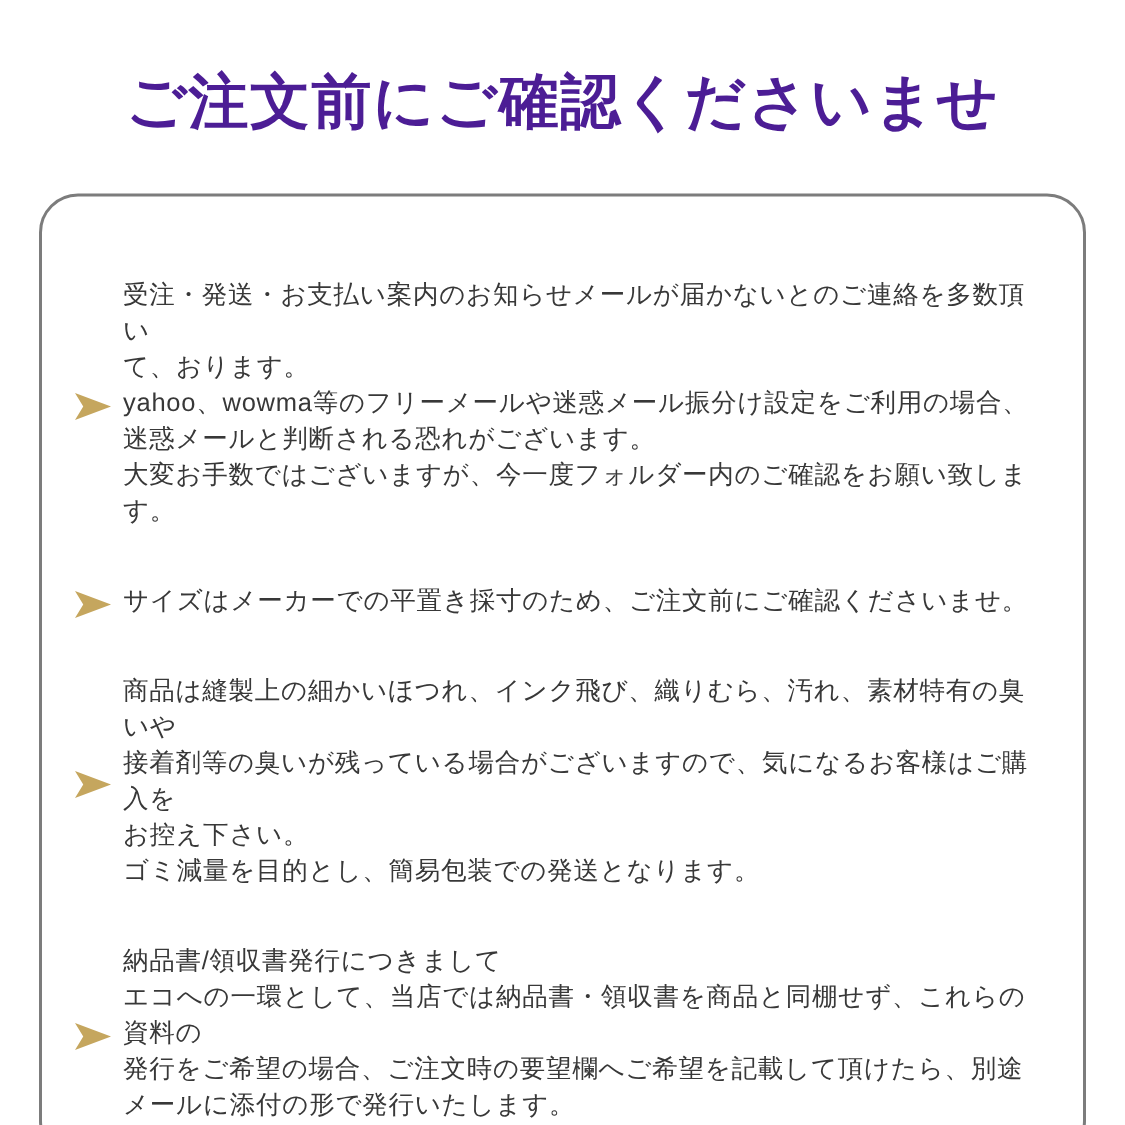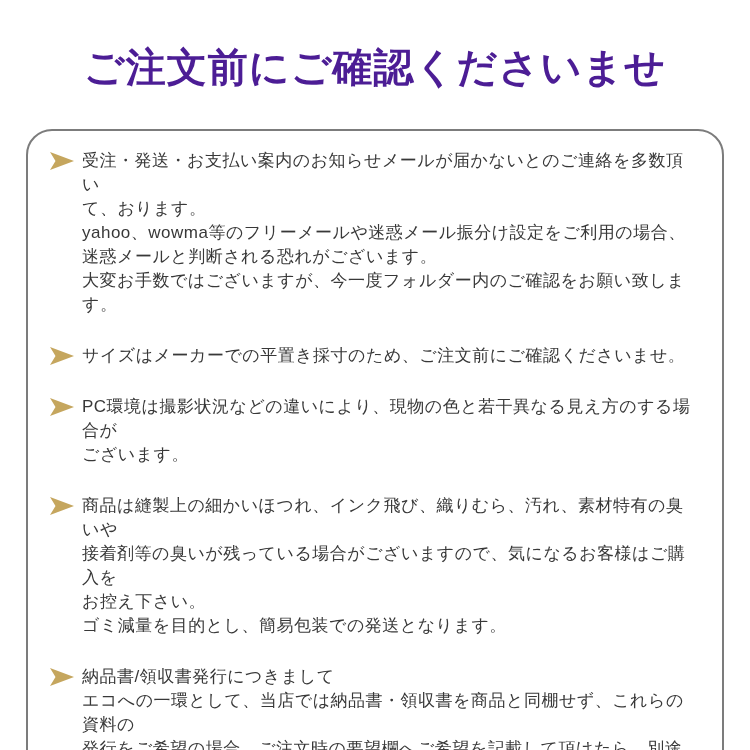--- a/index.html
+++ b/index.html
@@ -25,22 +25,23 @@
     box-sizing: border-box;
     width: 698px;
     margin: 34px auto 0 auto;
     border: 2px solid #7c7c7c;
     border-radius: 26px;
     padding: 18px 26px 12px 22px;
     background: #ffffff;
   }
   .notice-item {
     display: flex;
-    align-items: flex-start;
+    align-items: center;
     margin-bottom: 27px;
+    margin-top: 36px;
   }
   .notice-item:last-child {
     margin-bottom: 10px;
   }
   .bullet {
     flex: 0 0 auto;
     width: 24px;
     height: 18px;
     margin: 3px 8px 0 0;
   }
@@ -78,29 +79,20 @@
 
   <div class="notice-item">
     <span class="bullet">
       <svg width="24" height="18" viewBox="0 0 24 18" xmlns="http://www.w3.org/2000/svg">
         <polygon points="0,0 24,9 0,18 5.5,9" fill="#c5a65e"></polygon>
       </svg>
     </span>
     <p class="notice-text">サイズはメーカーでの平置き採寸のため、ご注文前にご確認くださいませ。</p>
   </div>
 
-  <div class="notice-item">
-    <span class="bullet">
-      <svg width="24" height="18" viewBox="0 0 24 18" xmlns="http://www.w3.org/2000/svg">
-        <polygon points="0,0 24,9 0,18 5.5,9" fill="#c5a65e"></polygon>
-      </svg>
-    </span>
-    <p class="notice-text">PC環境は撮影状況などの違いにより、現物の色と若干異なる見え方のする場合が
-ございます。</p>
-  </div>
 
   <div class="notice-item">
     <span class="bullet">
       <svg width="24" height="18" viewBox="0 0 24 18" xmlns="http://www.w3.org/2000/svg">
         <polygon points="0,0 24,9 0,18 5.5,9" fill="#c5a65e"></polygon>
       </svg>
     </span>
     <p class="notice-text">商品は縫製上の細かいほつれ、インク飛び、織りむら、汚れ、素材特有の臭いや
 接着剤等の臭いが残っている場合がございますので、気になるお客様はご購入を
 お控え下さい。

